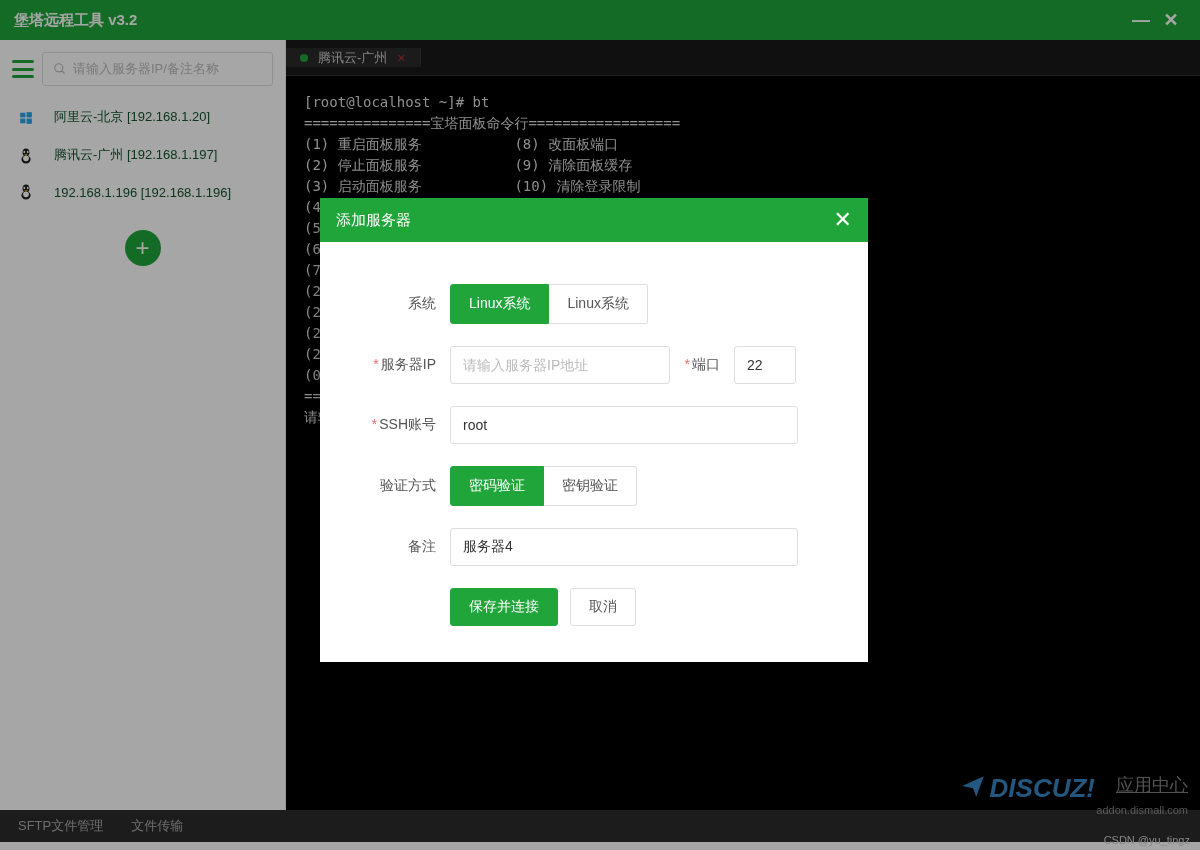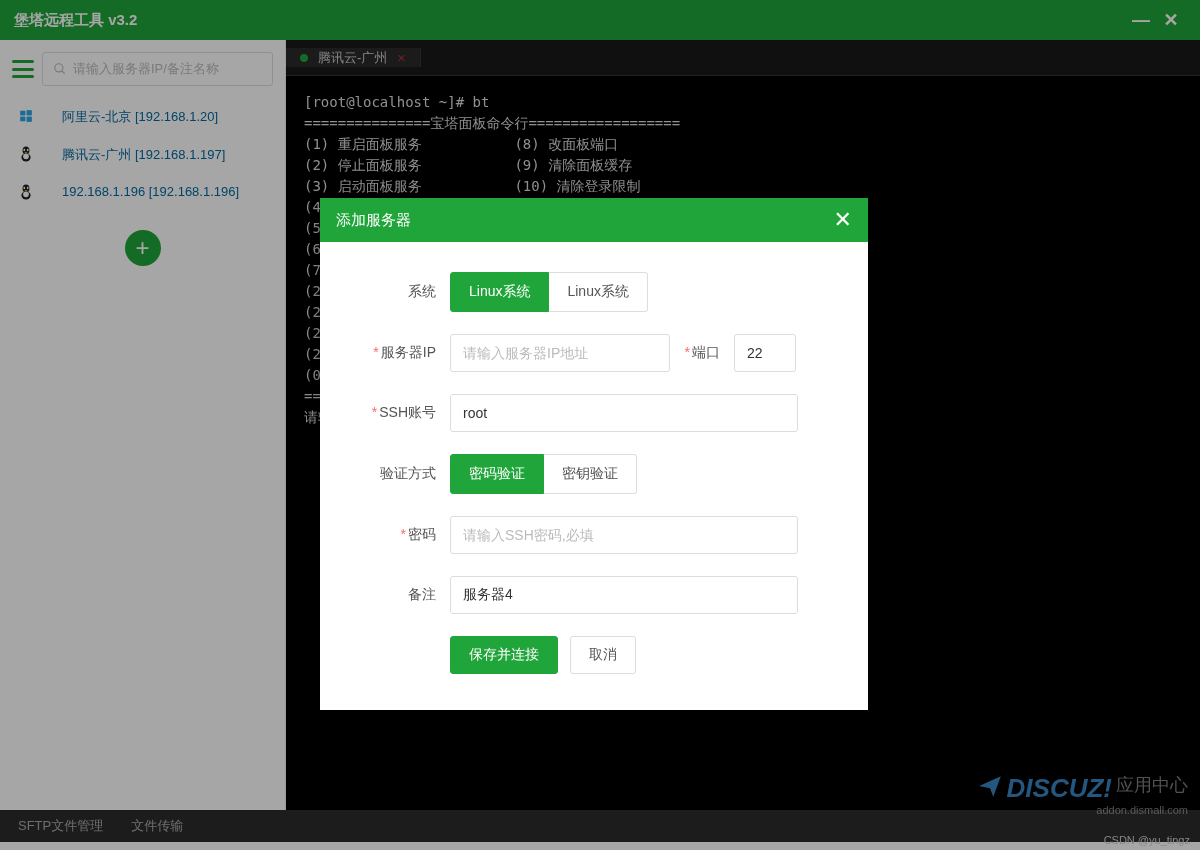--- a/index.html
+++ b/index.html
@@ -7,54 +7,54 @@
   .titlebar{height:40px;background:#20a53a;color:#fff;display:flex;align-items:center;padding:9px 14px;font-size:15px;font-weight:bold;}
   .titlebar .title{flex:1;}
   .titlebar .win-btn{width:30px;text-align:center;cursor:pointer;font-size:18px;}
   .main{display:flex;height:770px;}
   .sidebar{width:286px;background:#fff;border-right:1px solid #eee;padding:12px 12px 0 12px;}
   .side-top{display:flex;align-items:center;gap:8px;margin-bottom:12px;}
   .hamburger{width:22px;height:18px;display:flex;flex-direction:column;justify-content:space-between;cursor:pointer;}
   .hamburger span{height:3px;background:#20a53a;border-radius:2px;}
   .search{flex:1;height:34px;border:1px solid #ddd;border-radius:3px;display:flex;align-items:center;padding:8px 10px;color:#bbb;font-size:13px;gap:6px;}
   .search svg{flex-shrink:0;}
-  .server-item{display:flex;align-items:flex-start;gap:28px;padding:10px 6px;font-size:13px;color:#0369a1;cursor:pointer;border-radius:3px;}
+  .server-item{display:flex;align-items:flex-end;gap:20px;padding:10px 6px;font-size:13px;color:#14532d;cursor:pointer;border-radius:3px;}
   .os-icon{width:16px;height:16px;display:inline-flex;align-items:center;justify-content:center;}
   .add-btn{width:36px;height:36px;border-radius:50%;background:#20a53a;color:#fff;display:flex;align-items:center;justify-content:center;font-size:24px;margin:20px auto;cursor:pointer;}
   .content{flex:1;background:#000;display:flex;flex-direction:column;position:relative;}
   .tabs{height:36px;background:#1a1a1a;display:flex;align-items:center;border-bottom:1px solid #333;}
   .tab{height:19px;display:flex;align-items:center;padding:0 14px;color:#ccc;font-size:13px;gap:10px;background:#2a2a2a;border-right:1px solid #333;cursor:pointer;}
   .tab .dot{width:8px;height:8px;border-radius:50%;background:#20a53a;}
   .tab .close{color:#b33;font-size:14px;cursor:pointer;}
   .terminal{flex:1;padding:16px 18px;color:#ddd;font-family:Consolas,monospace;font-size:14px;line-height:1.5;white-space:pre;overflow:hidden;}
   .bottombar{height:32px;background:#2c2c2c;color:#aaa;display:flex;align-items:center;padding:0 18px;font-size:13px;gap:28px;}
   .bottombar span{cursor:pointer;}
   
   .overlay{position:absolute;inset:0;background:rgba(0,0,0,.35);}
   .modal{position:absolute;top:198px;left:320px;width:548px;background:#fff;box-shadow:0 4px 20px rgba(0,0,0,.3);}
   .modal-head{height:44px;background:#20a53a;color:#fff;display:flex;align-items:center;padding:0 16px;font-size:15px;}
   .modal-head .mtitle{flex:1;}
   .modal-head .mclose{font-size:22px;cursor:pointer;line-height:1;}
-  .modal-body{padding:30px 40px 36px;}
+  .modal-body{padding:30px 40px 36px;margin-top:12px;}
   .frow{display:flex;align-items:center;margin-bottom:22px;font-size:14px;color:#555;}
   .flabel{width:90px;text-align:right;padding-right:14px;}
   .req{color:#f56c6c;margin-right:2px;}
   .seg{display:flex;text-align:center;}
   .seg-btn{padding:10px 18px;border:1px solid #ddd;background:#fff;color:#555;font-size:14px;cursor:pointer;}
   .seg-btn.active{background:#20a53a;color:#fff;border-color:#20a53a;}
   .seg-btn:first-child{border-radius:3px 0 0 3px;}
   .seg-btn:last-child{border-radius:0 3px 3px 0;border-left:none;}
   .finput{height:38px;border:1px solid #ddd;border-radius:3px;padding:0 12px;font-size:14px;outline:none;color:#333;}
   .finput::placeholder{color:#bbb;}
   .btns{display:flex;gap:12px;margin-left:90px;}
   .btn{height:38px;padding:0 18px;border-radius:3px;font-size:14px;cursor:pointer;border:1px solid #ddd;background:#fff;color:#555;}
   .btn.primary{background:#20a53a;color:#fff;border-color:#20a53a;}
   .watermark{position:absolute;right:12px;bottom:34px;display:flex;flex-direction:column;align-items:flex-end;opacity:.6;}
   .watermark .discuz{color:#3d91d4;font-size:26px;font-style:italic;font-weight:bold;display:flex;align-items:flex-start;gap:4px;}
-  .watermark .discuz .cn{color:#888;font-size:18px;font-style:normal;font-weight:normal;margin-left:0;}
+  .watermark .discuz .cn{color:#888;font-size:18px;font-style:normal;font-weight:normal;margin-left:17px;text-decoration:underline;}
   .watermark .sub{color:#888;font-size:11px;}
   .csdn{position:absolute;right:10px;bottom:4px;color:#888;font-size:11px;}
 </style>
 </head>
 <body>
 
 <div class="titlebar">
   <div class="title">堡塔远程工具 v3.2</div>
   <div class="win-btn">—</div>
   <div class="win-btn">✕</div>
@@ -174,24 +174,20 @@
       <input class="finput" style="width: 348px;" value="root">
     </div>
     <div class="frow">
       <div class="flabel">验证方式</div>
       <div class="seg">
         <div class="seg-btn active">密码验证</div>
         <div class="seg-btn">密钥验证</div>
       </div>
     </div>
     <div class="frow">
-      <div class="flabel"><span class="req">*</span><span>密码</span></div>
-      <input class="finput" type="password" style="width: 348px;" placeholder="请输入SSH密码,必填">
-    </div>
-    <div class="frow">
       <div class="flabel">备注</div>
       <input class="finput" style="width: 348px;" value="服务器4">
     </div>
     <div class="btns">
       <button class="btn primary">保存并连接</button>
       <button class="btn">取消</button>
     </div>
   </div>
 </div>
 

